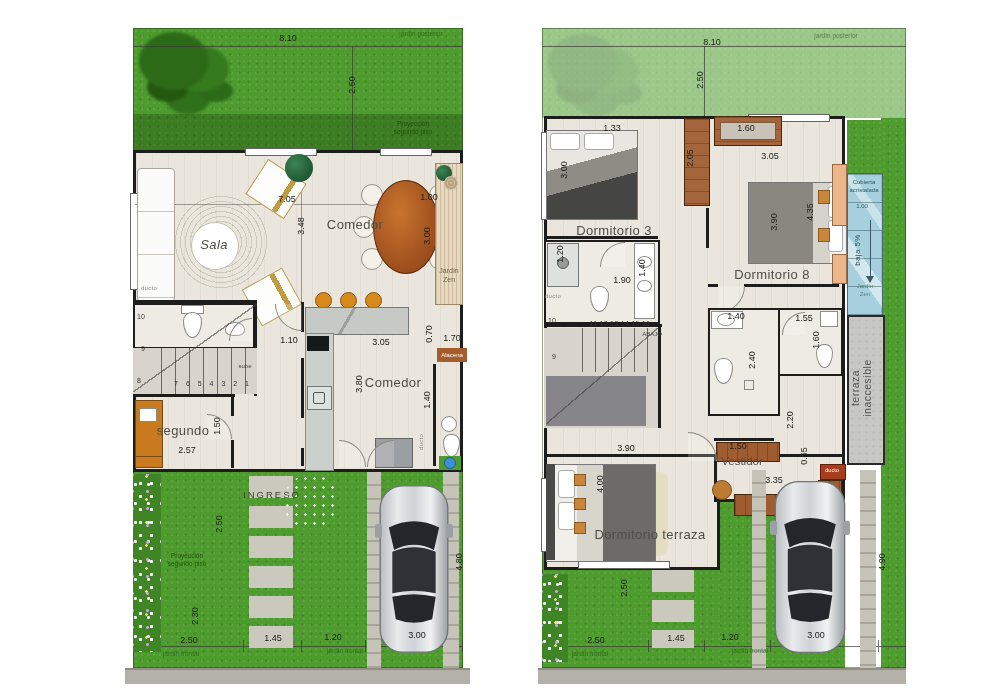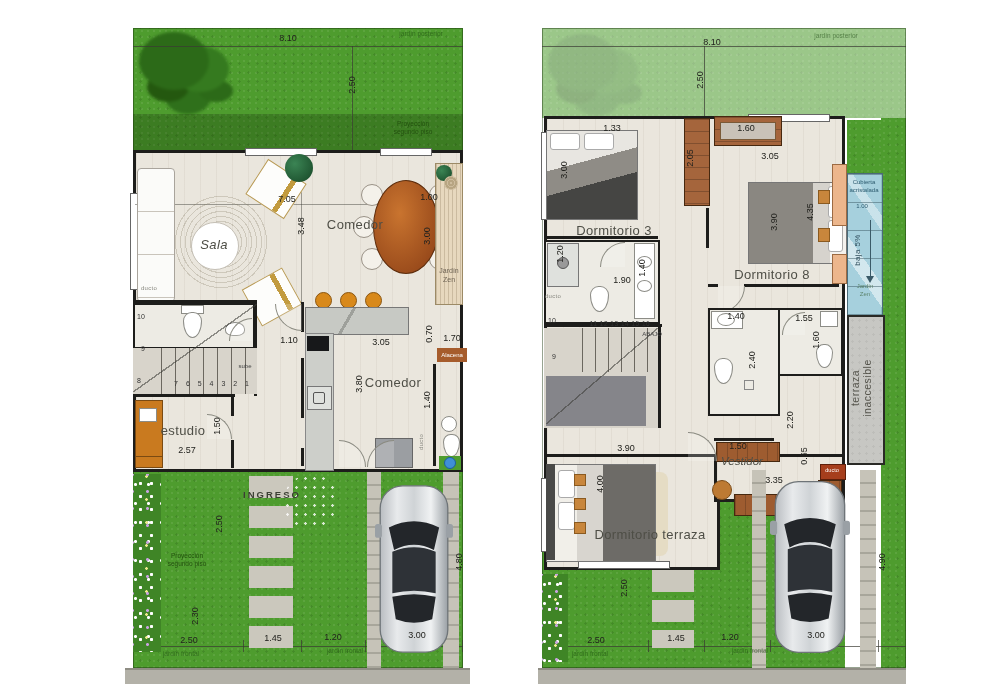--- a/index.html
+++ b/index.html
@@ -64,21 +64,21 @@
   .terrace{background:#c7c7c3;border:2px solid #2a2a26;background-image:radial-gradient(rgba(0,0,0,.05) 1px,transparent 1.3px);background-size:7px 7px;}
   .arrowline{background:#3a5a68;}
   .arrowhead{width:0;height:0;border-left:4px solid transparent;border-right:4px solid transparent;border-top:7px solid #3a5a68;}
   .grasspatch{background:#4e9c2e;}
   .bluecirc{border-radius:50%;background:#3f8fd6;border:1px solid #1d5e9c;}
   .showerhead{border-radius:50%;background:#999;border:1px solid #555;}
   .txt{position:absolute;transform:translate(-50%,-50%);color:#2c2c28;white-space:pre;line-height:1;}
   .txt.r{transform:translate(-50%,-50%) rotate(-90deg);}
   .dim{font-size:9px;color:#22221e;}
   .room{font-size:13px;color:#4e4e46;letter-spacing:.4px;}
-  .room2{font-size:11.5px;color:#4e4e46;font-style:italic;}
+  .room2{font-size:11.5px;color:#4e4e46;}
   .tiny{font-size:7px;color:#6e6354;}
   .num{font-size:7px;color:#333;}
   .seq{font-size:7px;letter-spacing:3px;color:#333;}
   .seq2{font-size:6.5px;letter-spacing:.5px;color:#333;}
   .abajo{font-size:6px;color:#444;}
   .ducto{font-size:6px;color:#8a8a82;letter-spacing:.3px;}
   .ducto2{font-size:5.5px;color:#fff;}
   .proj{font-size:6.5px;color:#23500f;}
   .faint{font-size:6.5px;color:rgba(25,70,15,.55);}
   .ingreso{font-size:9.5px;letter-spacing:2px;color:#3c4034;}
@@ -227,24 +227,24 @@
         <span class="txt abajo" style="left: 120px; top: 338px;">sube</span>
         <span class="txt dim" style="left: 152px; top: 312px; margin-left: 12px;">1.10</span>
         <span class="txt dim" style="left: 256px; top: 314px;">3.05</span>
         <span class="txt dim r" style="left: 234px; top: 356px;">3.80</span>
         <span class="txt room" style="left: 268px; top: 354px;">Comedor</span>
         <span class="txt dim r" style="left: 304px; top: 306px;">0.70</span>
         <span class="txt dim" style="left: 327px; top: 310px;">1.70</span>
         <span class="txt alacena" style="left: 327px; top: 327px;">Alacena</span>
         <span class="txt dim r" style="left: 302px; top: 372px;">1.40</span>
         <span class="txt ducto r" style="left: 296px; top: 414px;">ducto</span>
-        <span class="txt room" style="left: 58px; top: 402px;">estudio</span>
+        <span class="txt room" style="left: 58px; top: 402px;">segundo</span>
         <span class="txt dim" style="left: 62px; top: 422px;">2.57</span>
         <span class="txt dim r" style="left: 92px; top: 398px;">1.50</span>
-        <span class="txt ingreso" style="left: 147px; top: 467px; font-weight: bold;">INGRESO</span>
+        <span class="txt ingreso" style="left: 147px; top: 467px;">INGRESO</span>
         <span class="txt dim r" style="left: 94px; top: 496px;">2.50</span>
         <span class="txt proj" style="left: 62px; top: 528px;">Proyección</span>
         <span class="txt proj" style="left: 62px; top: 536px;">segundo piso</span>
         <span class="txt dim r" style="left: 70px; top: 588px;">2.30</span>
         <span class="txt dim r" style="left: 334px; top: 534px;">4.80</span>
         <span class="txt dim" style="left: 64px; top: 612px;">2.50</span>
         <span class="txt dim" style="left: 148px; top: 610px;">1.45</span>
         <span class="txt dim" style="left: 208px; top: 609px;">1.20</span>
         <span class="txt dim" style="left: 292px; top: 607px;">3.00</span>
         <span class="txt faint" style="left: 56px; top: 626px;">jardín frontal</span>

